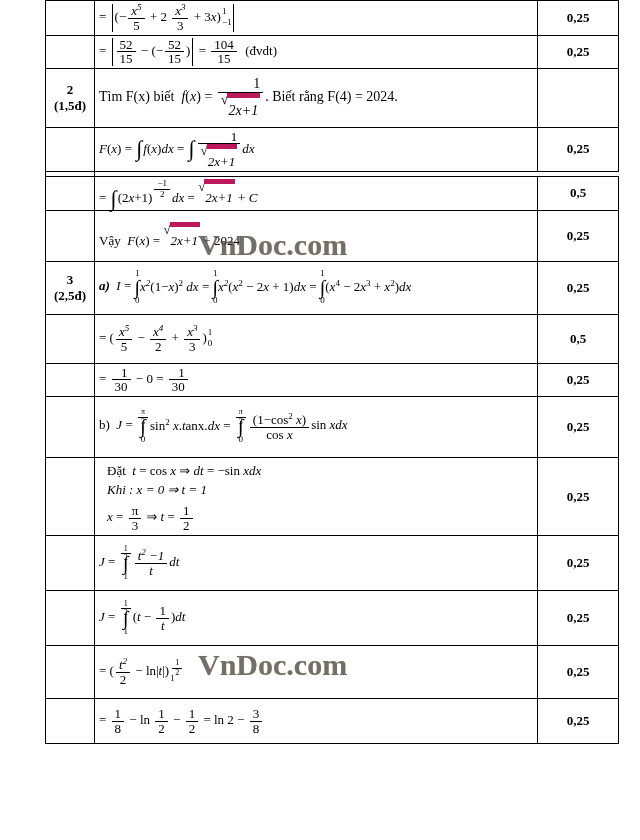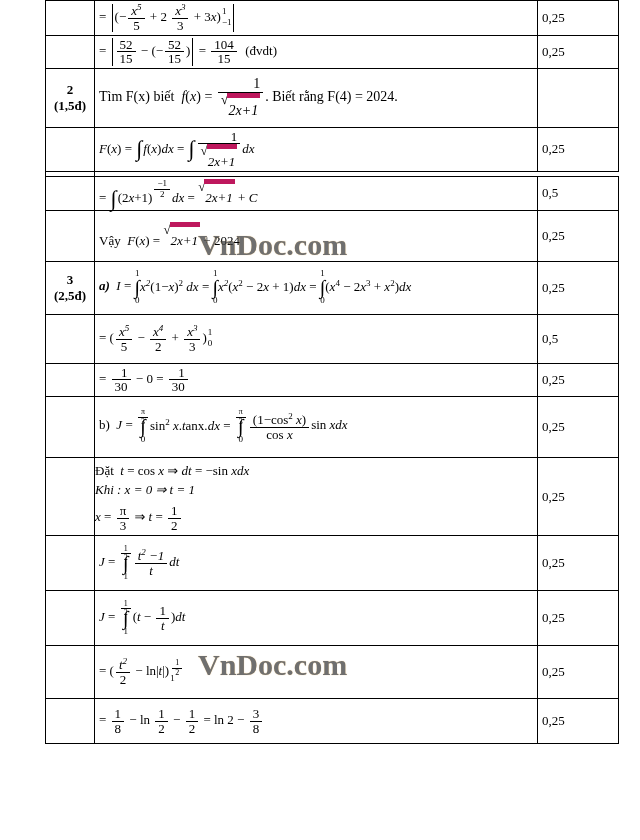--- a/index.html
+++ b/index.html
@@ -22,21 +22,21 @@
     table-layout:fixed;
   }
   table.main td{
     border:1px solid #000;
     vertical-align:middle;
     padding:2px 4px;
     font-size:13px;
   }
   .col-no{width:40px;text-align:center;font-weight:bold;}
   .col-body{width:434px;}
-  .col-pt{width:72px;text-align:left;}
+  .col-pt{width:72px;text-align:center;font-weight:bold;}
   
   .math{font-family:"Liberation Serif", serif; font-style:normal;}
   .it{font-style:italic;}
   .frac{
     display:inline-block;
     vertical-align:middle;
     text-align:center;
     line-height:1.05;
     margin:0 2px;
   }
@@ -197,21 +197,21 @@
     <td class="col-no"></td>
     <td class="col-body cellpad" style="height:56px;">
       <span>b)</span>
       <span class="math">&nbsp;<span class="it">J</span> = </span><span class="intwrap"><span class="lim-top"><span class="frac" style="font-size:8px;"><span class="num">π</span><span class="den">3</span></span></span><span class="sym">∫</span><span class="lim-bot">0</span></span><span class="math">sin<span class="sup">2</span> <span class="it">x</span>.<span class="it">t</span>anx.<span class="it">dx</span> = </span><span class="intwrap"><span class="lim-top"><span class="frac" style="font-size:8px;"><span class="num">π</span><span class="den">3</span></span></span><span class="sym">∫</span><span class="lim-bot">0</span></span><span class="frac"><span class="num">(1−cos<span class="sup">2</span> <span class="it">x</span>)</span><span class="den">cos <span class="it">x</span></span></span><span class="math">sin <span class="it">xdx</span></span>
     </td>
     <td class="col-pt">0,25</td>
   </tr>
 
   <tr>
     <td class="col-no"></td>
-    <td class="col-body" style="padding:3px 0;line-height:1.5;">
+    <td class="col-body" style="padding:3px 12px;line-height:1.5;">
       <div>
         <span>Đặt</span>
         <span class="math it">&nbsp;t</span><span class="math"> = cos <span class="it">x</span> ⇒ <span class="it">dt</span> = −sin <span class="it">xdx</span></span>
       </div>
       <div class="ital">Khi : x = 0 ⇒ t = 1</div>
       <div style="margin-top:4px;">
         <span class="math it">x</span><span class="math"> = </span><span class="frac"><span class="num">π</span><span class="den">3</span></span><span class="math"> ⇒ <span class="it">t</span> = </span><span class="frac"><span class="num">1</span><span class="den">2</span></span>
       </div>
     </td>
     <td class="col-pt">0,25</td>

